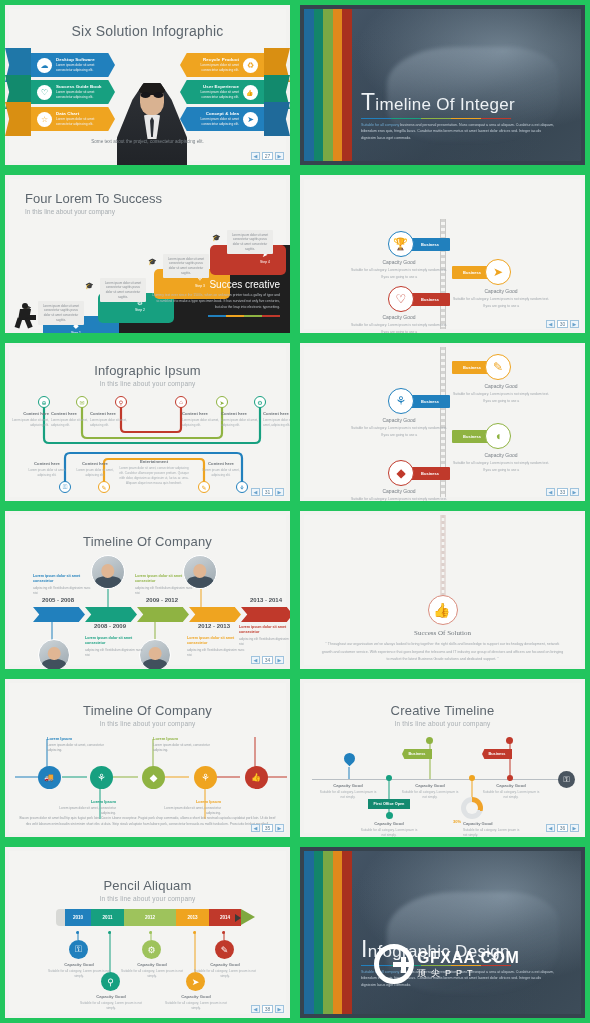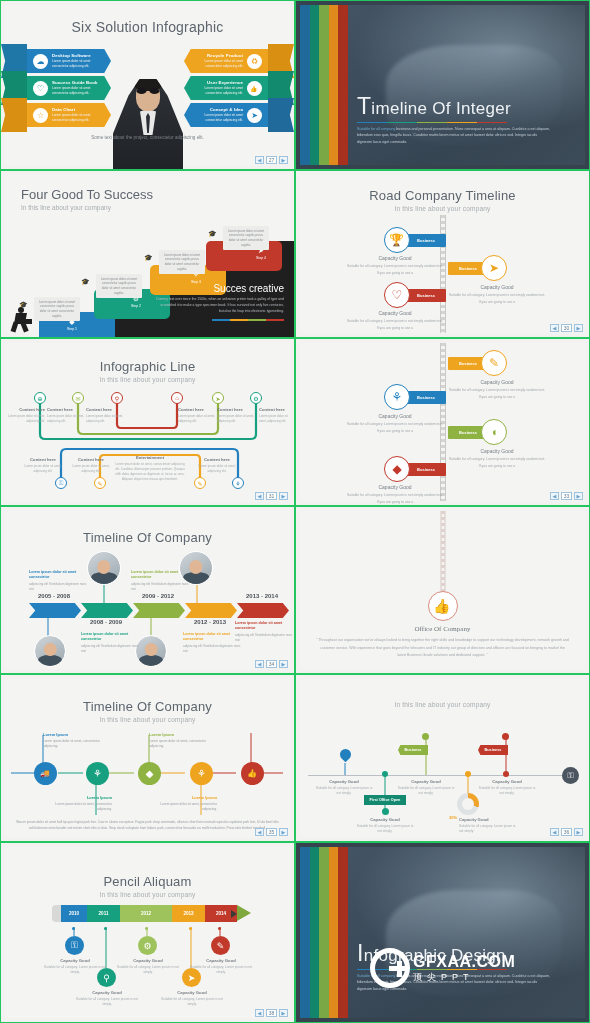--- a/index.html
+++ b/index.html
@@ -7,21 +7,21 @@
   body { overflow:hidden; }
 
   .sheet { position:relative; width:590px; height:1023px; background:#ffffff; }
 
   
   .grid { position:absolute; inset:0; display:grid;
           grid-template-columns:295px 295px;
           grid-template-rows:170px 168px 168px 168px 168px 181px; }
 
   .slide { position:relative; overflow:hidden; background:#f2f2f0;
-           border:1px solid #22c55e; }
+           border:5px solid #22c55e; }
   .slide.dark { background:#36434e; }
   .pad { position:absolute; inset:4px 4px 4px 4px; background:#f4f4f2; }
 
   .s-title { text-align:center; font-size:13px; color:#5d666e; font-weight:400;
              letter-spacing:.2px; }
   .s-sub { text-align:center; font-size:6.5px; color:#a8aeb2; margin-top:2px; letter-spacing:.2px;}
 
   
   .nav { position:absolute; right:6px; bottom:5px; display:flex; gap:2px; align-items:center; }
   .nav span { display:inline-block; width:9px; height:8px; border:1px solid #9fc3dd;
@@ -312,21 +312,21 @@
               <i style="background:#c0392b"></i>
         </div>
         <div class="cov-p"><span class="lead">Suitable for all company</span> <span>business and personal presentation. Nunc consequat a urna at aliquam. Curabitur a est aliquam, bibendum eros quis, fringilla lacus. Curabitur mattis lorem metus sit amet laoreet dolor ultrices sed. Integer iaculis dignissim lacus eget commodo.</span></div>
       </div>
     </div>
   </div>
 
   <div class="slide">
     <div class="pad"></div>
     <div style="position:absolute;left:20px;top:16px;">
-      <div style="font-size:13px;color:#5d666e;">Four Good To Success</div>
+      <div style="font-size:13px;color:#5d666e;">Four Lorem To Success</div>
       <div style="font-size:6.5px;color:#a8aeb2;margin-top:2px;">In this line about your company</div>
     </div>
 
     <div class="steps">
 
       <div class="blk" style="left:58px;top:95px;right:0;bottom:0;"></div>
       <div class="blk" style="left:105px;top:73px;right:0;height:30px;"></div>
       <div class="blk" style="left:160px;top:48px;right:0;height:30px;"></div>
       <div class="blk" style="left:216px;top:24px;right:0;height:30px;"></div>
 
@@ -385,24 +385,20 @@
               <i style="background:#efa420"></i>
               <i style="background:#8fb342"></i>
               <i style="background:#c0392b"></i>
         </div>
       </div>
     </div>
   </div>
 
   <div class="slide">
     <div class="pad"></div>
-    <div style="position:absolute;left:0;right:0;top:17px;">
-      <div class="s-title">Road Company Timeline</div>
-      <div class="s-sub">In this line about your company</div>
-    </div>
 
     <div class="road"></div>
 
     <div>
       <div class="rbar" style="left:110px;top:63px;width:40px;background:#2180bd;">Business</div>
       <div class="rcirc" style="left:88px;top:56px;border-color:#2180bd;color:#2180bd;">
             <span>🏆</span>
           </div>
       <div class="rtxt" style="left:50px;top:84px;">
         <h5>Capacity Good</h5>
@@ -435,21 +431,21 @@
     <div class="nav">
       <span>◀</span>
       <b>30</b>
       <span>▶</span>
     </div>
   </div>
 
   <div class="slide">
     <div class="pad"></div>
     <div style="position:absolute;left:0;right:0;top:20px;">
-      <div class="s-title">Infographic Line</div>
+      <div class="s-title">Infographic Ipsum</div>
       <div class="s-sub">In this line about your company</div>
     </div>
 
     <svg style="position:absolute;left:0;top:0;width:295px;height:168px;">
       <path d="M39 62 L39 95 Q39 100 44 100 L250 100 Q255 100 255 95 L255 62" fill="none" stroke="#17a080" stroke-width="2.2"></path>
       <path d="M77 62 L77 90 Q77 95 82 95 L212 95 Q217 95 217 90 L217 62" fill="none" stroke="#8fb342" stroke-width="2.2"></path>
       <path d="M116 62 L116 85 Q116 89 120 89 L172 89 Q176 89 176 85 L176 62" fill="none" stroke="#c0392b" stroke-width="2.2"></path>
       <path d="M60 140 L60 115 Q60 110 65 110 L232 110 Q237 110 237 115 L237 140" fill="none" stroke="#2180bd" stroke-width="2.2"></path>
       <path d="M99 140 L99 120 Q99 116 103 116 L195 116 Q199 116 199 120 L199 140" fill="none" stroke="#efa420" stroke-width="2.2"></path>
     </svg>
@@ -669,21 +665,21 @@
       <span>▶</span>
     </div>
   </div>
 
   <div class="slide">
     <div class="pad"></div>
     <div class="soc-line"></div>
     <div class="soc-c">
           <span>👍</span>
         </div>
-    <div class="soc-h">Office Of Company</div>
+    <div class="soc-h">Success Of Solution</div>
     <div class="soc-p">" Throughout our organisation we've always looked to bring together the right skills and knowledge to support our technology development, network growth and customer service. With experience that goes beyond the telecoms and IT industry our group of directors and officers are focused on bringing to market the latest Business Grade solutions and dedicated support. "</div>
   </div>
 
   <div class="slide">
     <div class="pad"></div>
     <div style="position:absolute;left:0;right:0;top:24px;">
       <div class="s-title">Timeline Of Company</div>
       <div class="s-sub">In this line about your company</div>
     </div>
 
@@ -739,20 +735,21 @@
     <div class="nav">
       <span>◀</span>
       <b>35</b>
       <span>▶</span>
     </div>
   </div>
 
   <div class="slide">
     <div class="pad"></div>
     <div style="position:absolute;left:0;right:0;top:24px;">
+      <div class="s-title">Creative Timeline</div>
       <div class="s-sub">In this line about your company</div>
     </div>
 
     <div class="ctline" style="top:100px;"></div>
 
     <svg style="position:absolute;left:0;top:0;width:295px;height:168px;">
       <line x1="49" y1="88" x2="49" y2="100" stroke="#2180bd" stroke-width="1"></line>
       <line x1="89" y1="100" x2="89" y2="140" stroke="#17a080" stroke-width="1"></line>
       <line x1="130" y1="62" x2="130" y2="100" stroke="#8fb342" stroke-width="1"></line>
       <line x1="172" y1="100" x2="172" y2="125" stroke="#efa420" stroke-width="1"></line>

